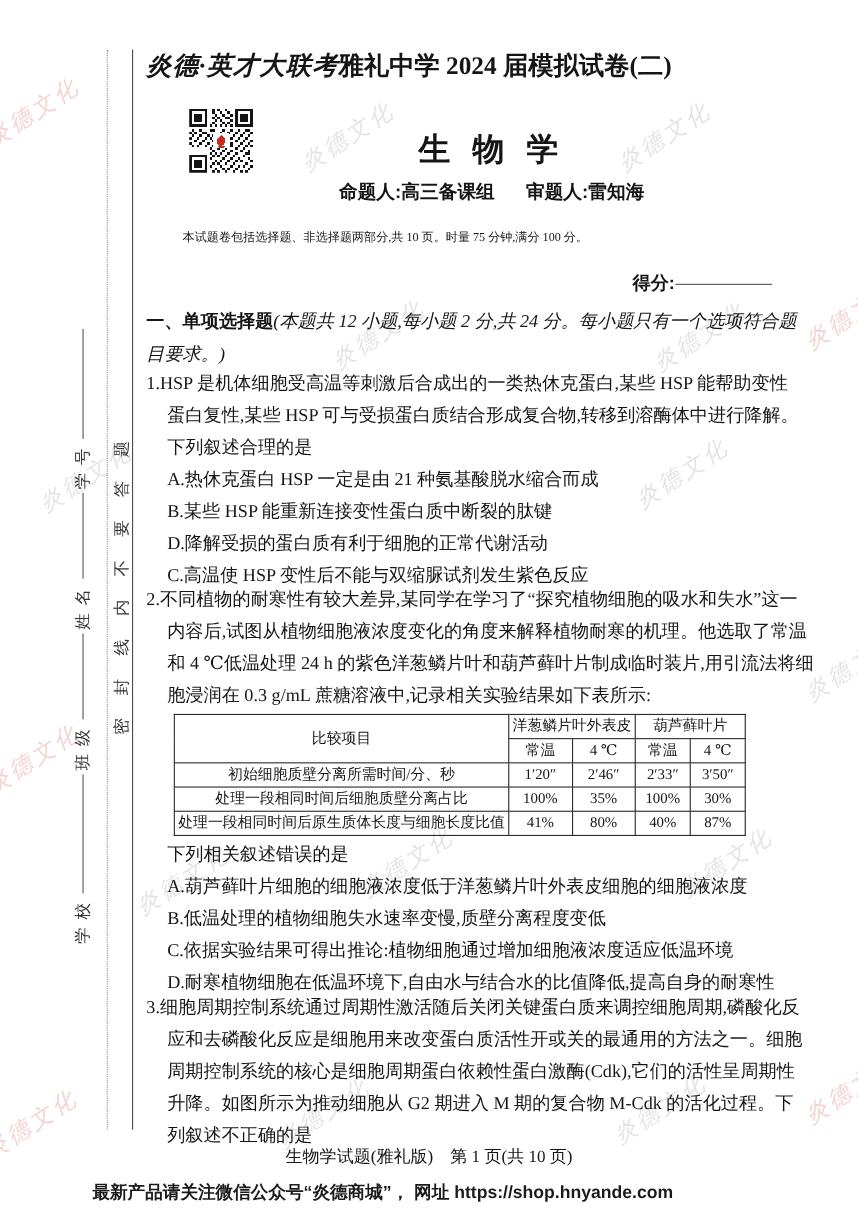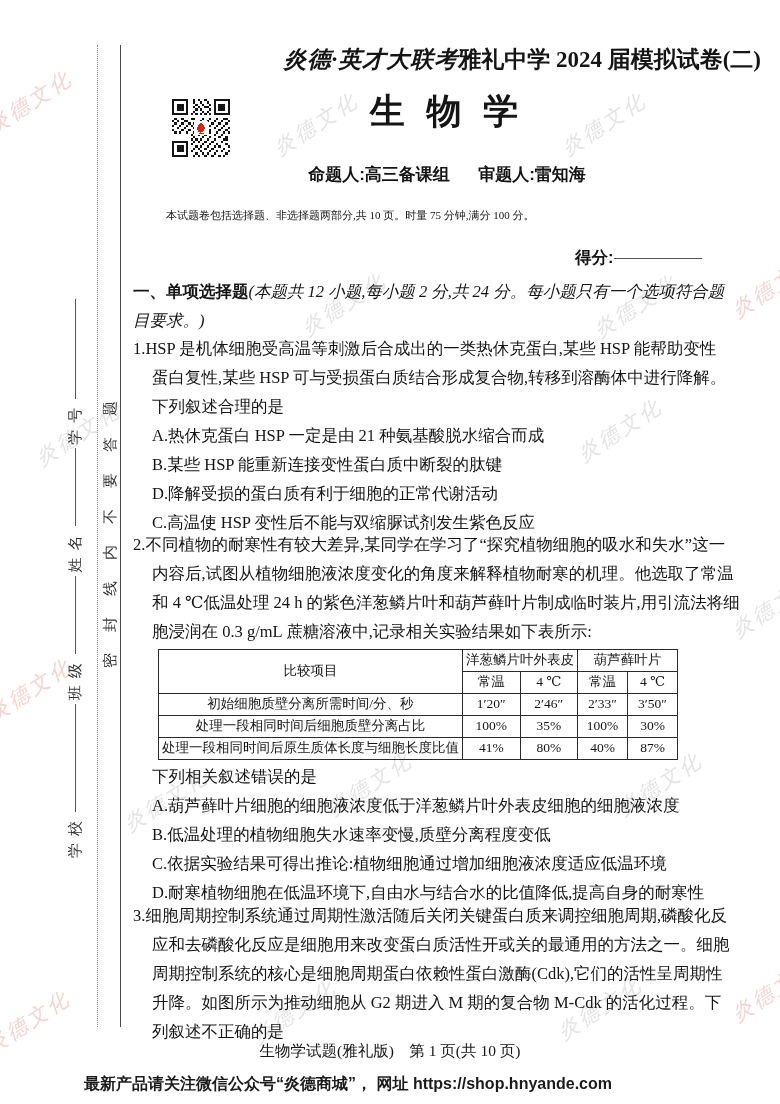--- a/index.html
+++ b/index.html
@@ -16,25 +16,25 @@
   .vline-solid{position:absolute;left:120px;top:45px;height:982px;border-left:1.5px solid #4a4a4a;}
   .vline-dotted{position:absolute;left:97px;top:45px;height:982px;border-left:1px dotted #8a8a8a;}
   .v-strip{position:absolute;transform:rotate(-90deg);transform-origin:0 0;white-space:nowrap;}
   .labels-strip{left:66px;top:858px;width:655px;font-size:15px;color:#333;}
   .labels-strip .lab{letter-spacing:7px;margin-right:2px;}
   .fill-blank{display:inline-block;height:1px;border-bottom:1px solid #555;vertical-align:4px;}
   .seal-strip{left:101px;top:668px;width:300px;font-size:15px;color:#333;letter-spacing:21px;}
 
   
   .content{position:absolute;left:133px;top:0;width:628px;}
-  .paper-title{position:absolute;top:44px;width:100%;text-align:right;font-size:23px;white-space:nowrap;}
+  .paper-title{position:absolute;top:44px;width:100%;text-align:left;font-size:23px;white-space:nowrap;}
   .brand{font-weight:bold;font-style:italic;letter-spacing:1px;}
   .exam-title{font-weight:600;}
   .qr{position:absolute;left:39px;top:99px;width:58px;height:58px;}
-  .subject-title{position:absolute;top:88px;width:100%;text-align:center;font-size:35px;
+  .subject-title{position:absolute;top:116px;width:100%;text-align:center;font-size:29px;
                  font-weight:bold;letter-spacing:6px;font-family:"Liberation Sans",sans-serif;}
   .examiners{position:absolute;top:163px;width:100%;text-align:center;font-size:17px;font-weight:bold;
              font-family:"Liberation Sans",sans-serif;white-space:pre;}
   .intro{position:absolute;top:208px;width:100%;font-size:11px;text-indent:33px;white-space:nowrap;}
   .score-row{position:absolute;top:247px;left:442px;font-size:16.5px;font-weight:bold;
              font-family:"Liberation Sans",sans-serif;}
   .score-row .fill-blank{width:88px;}
   .section-heading{position:absolute;top:277px;width:100%;font-size:16.5px;line-height:29px;}
   .sec-title{font-weight:bold;font-family:"Liberation Sans",sans-serif;text-align:center;}
   .kai{font-style:italic;}

